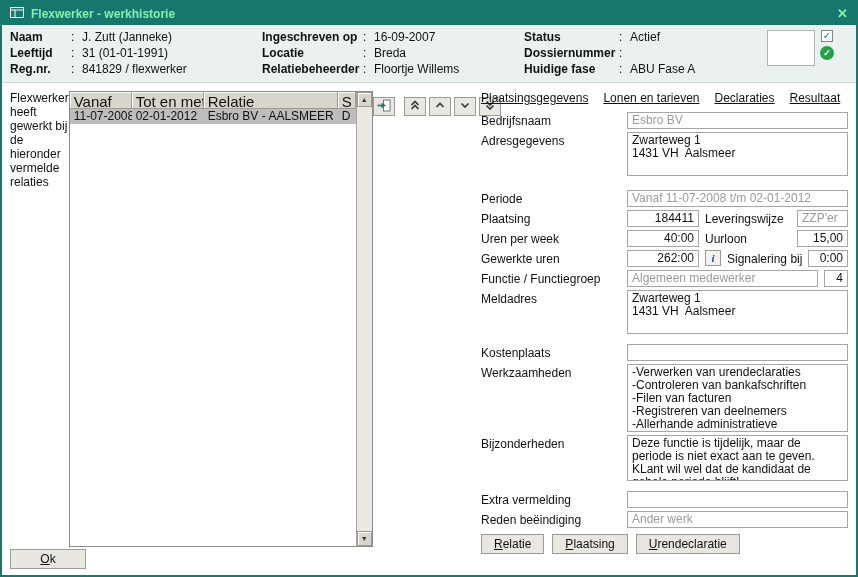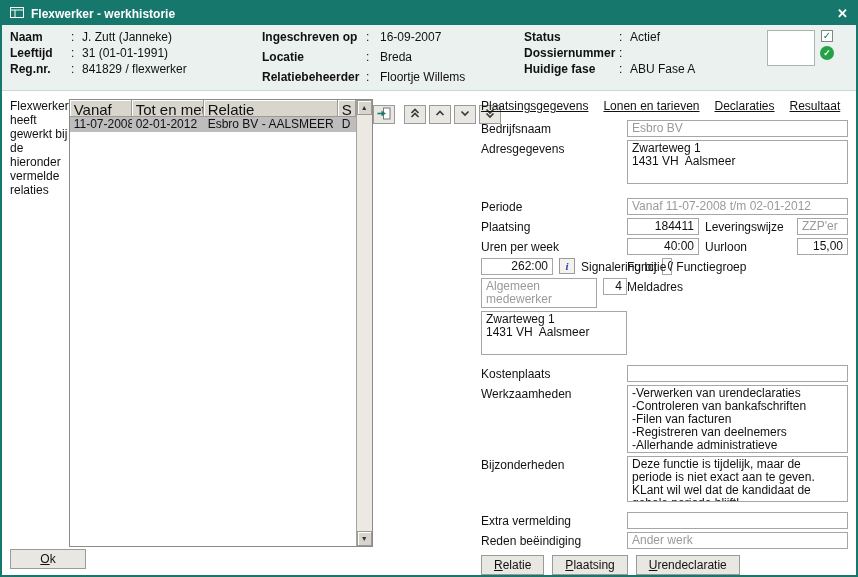--- a/index.html
+++ b/index.html
@@ -3,31 +3,31 @@
 <meta charset="utf-8">
 <style>
   * { box-sizing: border-box; margin: 0; padding: 0; }
   html,body { background: #fff; }
   body { font-family: "Liberation Sans", sans-serif; font-size: 12px; color: #111; }
 
   .window { width: 858px; height: 577px; border: 2px solid #16786d; background: #fff;
             display: flex; flex-direction: column; overflow: hidden; }
 
   
-  .titlebar { height: 23px; flex: 0 0 auto; background: #16786d; color: #ffffff;
+  .titlebar { height: 23px; flex: 0 0 auto; background: #16786d; color: #86efac;
               display: flex; align-items: center; gap: 7px; padding: 0 8px; }
   .titlebar .title { font-weight: bold; font-size: 12px; }
   .titlebar .close { margin-left: auto; font-weight: bold; font-size: 13px; cursor: pointer; }
 
   
   .header { flex: 0 0 auto; background: #ebf1ef; border-bottom: 1px solid #ccd8d4;
             padding: 5px 22px 6px 8px; display: flex; }
   .hcol { display: grid; column-gap: 3px; row-gap: 2px; align-content: start; }
   .hcol1 { grid-template-columns: 58px 8px auto; width: 252px; }
-  .hcol2 { grid-template-columns: 98px 8px auto; width: 262px; gap: 6px; }
+  .hcol2 { grid-template-columns: 98px 8px auto; width: 262px; }
   .hcol3 { grid-template-columns: 92px 8px auto; width: 214px; }
   .hlabel { font-weight: bold; white-space: nowrap; }
   .hcolon { text-align: left; }
   .hvalue { white-space: nowrap; }
   .header-right { margin-left: auto; display: flex; gap: 5px; align-items: flex-start; }
   .photo { width: 48px; height: 36px; background: #fff; border: 1px solid #aab4b1; }
   .marks { display: flex; flex-direction: column; gap: 4px; align-items: center; }
   .checkbox { width: 12px; height: 12px; background: #fff; border: 1px solid #7c8885;
               font-size: 10px; line-height: 10px; text-align: center; color: #16786d; cursor: pointer; }
   .statuscheck { width: 14px; height: 14px; border-radius: 50%; background: #22a245; color: #fff;
@@ -254,20 +254,21 @@
           <div class="field flast gray">ZZP'er</div>
         </div>
 
         <div class="flabel">Uren per week</div>
         <div class="inline">
           <div class="field fnum ralign">40:00</div>
           <div class="midlabel">Uurloon</div>
           <div class="field flast ralign">15,00</div>
         </div>
 
+        <div class="flabel">Gewerkte uren</div>
         <div class="inline">
           <div class="field fnum ralign">262:00</div>
           <button class="ibtn">i</button>
           <div class="midlabel autow">Signalering bij</div>
           <div class="field flast ralign">0:00</div>
         </div>
 
         <div class="flabel">Functie / Functiegroep</div>
         <div class="inline">
           <div class="field flast gray">Algemeen medewerker</div>

